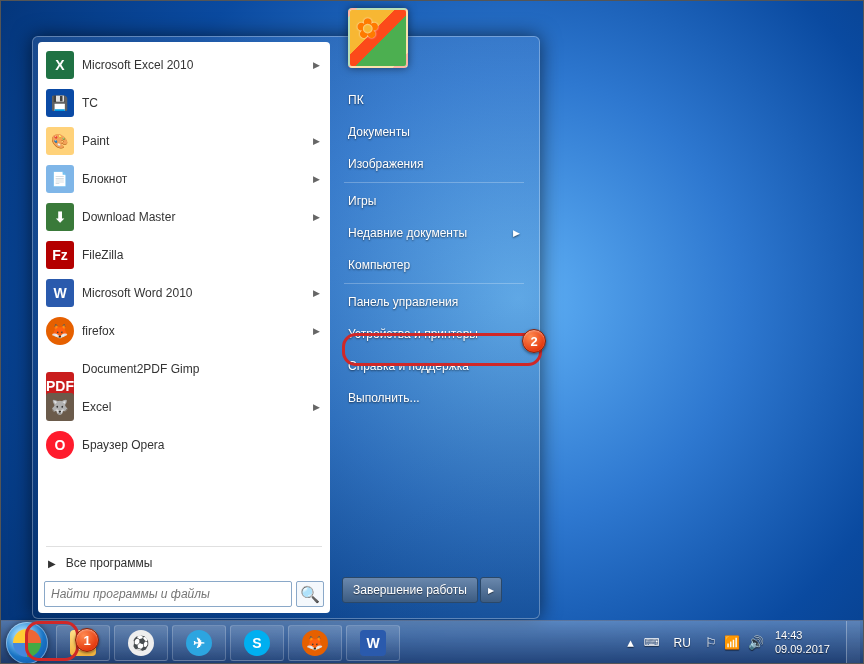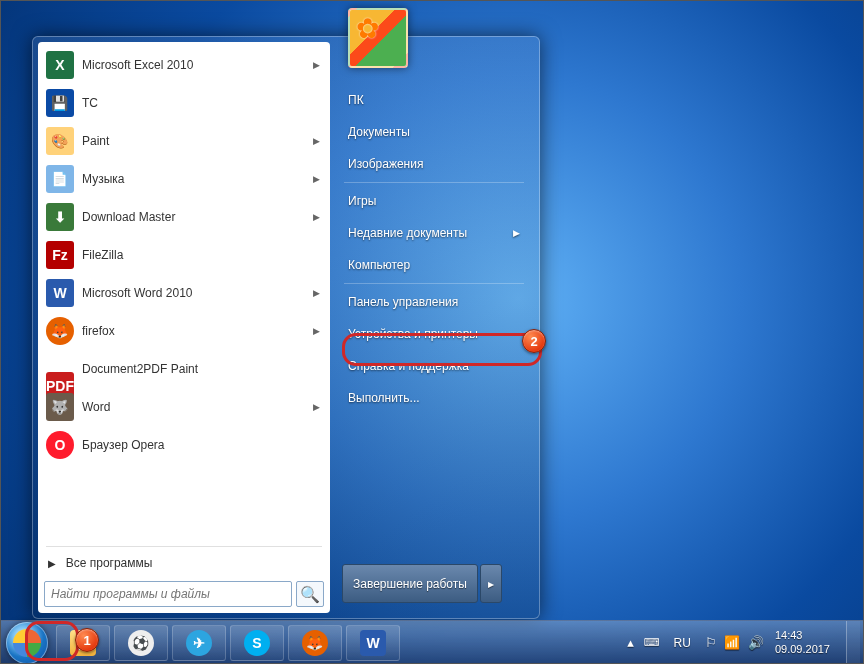--- a/index.html
+++ b/index.html
@@ -50,21 +50,21 @@
 .right-pane { flex:1; padding: 42px 4px 6px 8px; display:flex; flex-direction:column; color:#fff; }
 .right-item {
   height:32px; display:flex; align-items:center; padding:0 10px;
   font-size:12px; color:#fff; text-shadow:0 1px 2px rgba(0,0,0,0.6);
   cursor:pointer; position:relative; border-radius:3px;
 }
 .right-item .submenu-arrow { right:10px; color:#fff; }
 .right-divider { height:1px; background: rgba(255,255,255,0.25); margin: 2px 6px; }
 .shutdown-row { margin-top:auto; display:flex; gap:2px; padding: 4px; }
 .shutdown-btn {
-  height:39px; background: linear-gradient(#6a88ad,#3c5c82); border:1px solid #2b4868;
+  height:26px; background: linear-gradient(#6a88ad,#3c5c82); border:1px solid #2b4868;
   border-radius:3px; color:#fff; font-size:12px; display:flex; align-items:center;
   padding:0 10px; cursor:pointer; text-shadow:0 1px 1px rgba(0,0,0,0.5);
 }
 .shutdown-arrow { width:22px; justify-content:center; padding:0; }
 .user-pic {
   position:absolute; top:-28px; left: 316px; width:60px; height:60px;
   border:2px solid rgba(255,255,255,0.6); border-radius:4px;
   background: linear-gradient(135deg,#f7b733 0%,#f7b733 40%,#fc4a1a 40%,#fc4a1a 55%,#4caf50 55%,#4caf50 100%);
   box-shadow: 0 0 8px rgba(0,0,0,0.5);
 }
@@ -144,21 +144,21 @@
           <span class="prog-icon ic-tc">💾</span>
           <span>TC</span>
         </div>
         <div class="program-item">
           <span class="prog-icon ic-paint">🎨</span>
           <span>Paint</span>
           <span class="submenu-arrow">▶</span>
         </div>
         <div class="program-item">
           <span class="prog-icon ic-note">📄</span>
-          <span>Музыка</span>
+          <span>Блокнот</span>
           <span class="submenu-arrow">▶</span>
         </div>
         <div class="program-item">
           <span class="prog-icon ic-dm">⬇</span>
           <span>Download Master</span>
           <span class="submenu-arrow">▶</span>
         </div>
         <div class="program-item">
           <span class="prog-icon ic-fz">Fz</span>
           <span>FileZilla</span>
@@ -168,25 +168,25 @@
           <span>Microsoft Word 2010</span>
           <span class="submenu-arrow">▶</span>
         </div>
         <div class="program-item">
           <span class="prog-icon ic-ff">🦊</span>
           <span>firefox</span>
           <span class="submenu-arrow">▶</span>
         </div>
         <div class="program-item">
           <span class="prog-icon ic-pdf">PDF</span>
-          <span>Document2PDF Paint</span>
+          <span>Document2PDF Gimp</span>
         </div>
         <div class="program-item">
           <span class="prog-icon ic-gimp">🐺</span>
-          <span>Word</span>
+          <span>Excel</span>
           <span class="submenu-arrow">▶</span>
         </div>
         <div class="program-item">
           <span class="prog-icon ic-opera">O</span>
           <span>Браузер Opera</span>
         </div>
       </div>
     <div class="divider-line"></div>
     <div class="all-programs">
       <span class="arrow">▶</span>

